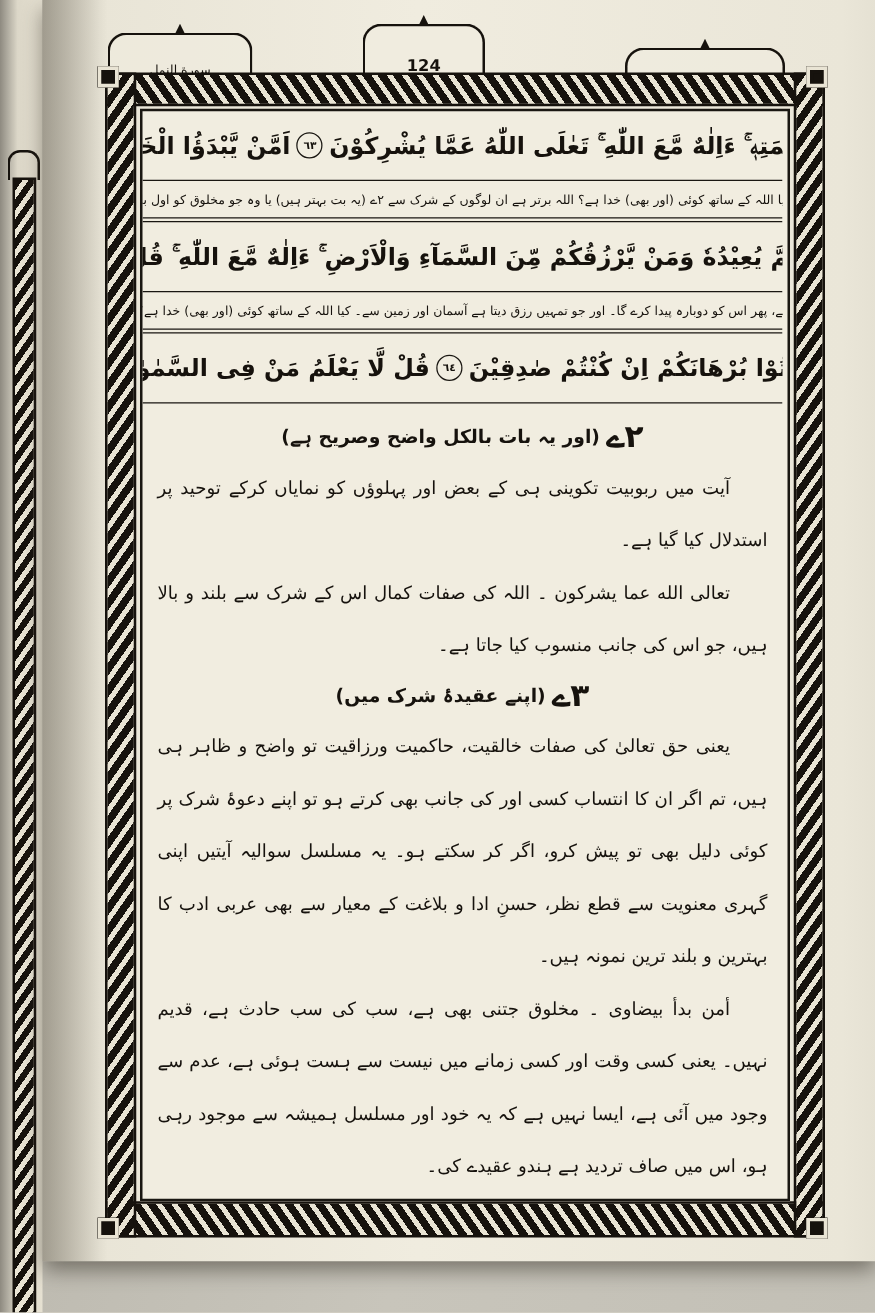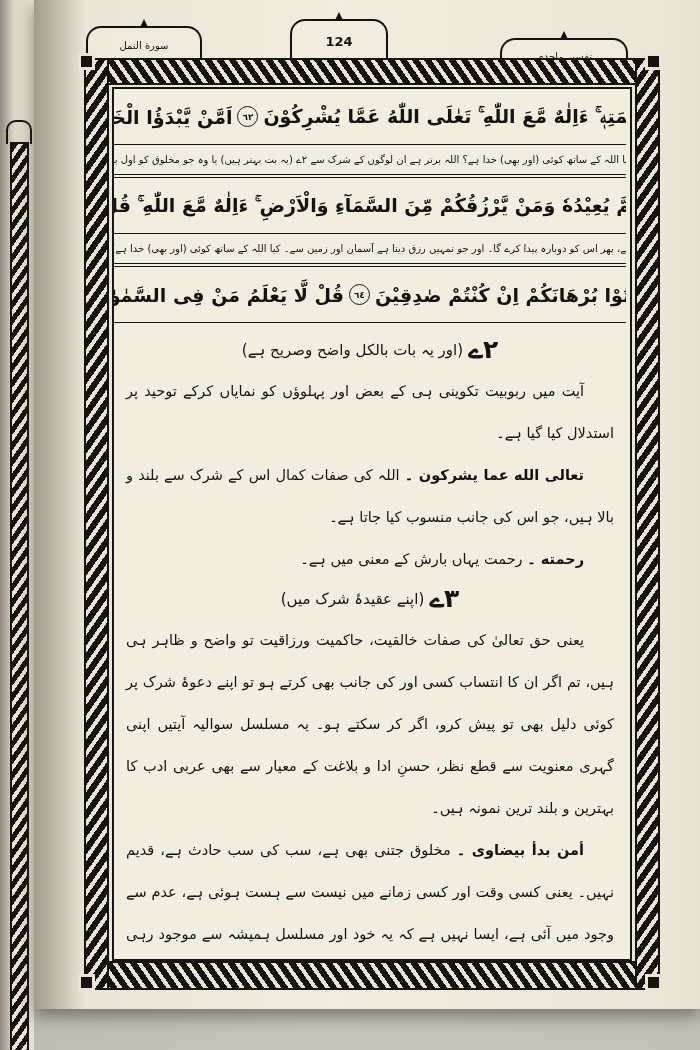--- a/index.html
+++ b/index.html
@@ -18,21 +18,21 @@
 
   
   .page{position:absolute;left:34px;top:0;width:666px;height:1009px;
         background:linear-gradient(90deg,#d3cec0 0,#e9e5d7 46px,#f0ecdf 300px,#eae6d8 640px,#e5e1d3 666px);
         box-shadow:0 7px 16px rgba(55,50,40,.55);}
   .page::before{content:"";position:absolute;left:0;top:0;width:52px;height:100%;
         background:linear-gradient(90deg,rgba(85,80,68,.40),rgba(85,80,68,0));}
 
   
   .cartouche{position:absolute;border:2.5px solid #16120d;border-bottom:none;
-        border-radius:15px 15px 0 0;display:flex;align-items:center;justify-content:center;
+        border-radius:15px 15px 0 0;display:flex;align-items:flex-end;justify-content:center;
         color:#16120d;background:rgba(240,236,223,.6);}
   .cartouche::before{content:"";position:absolute;top:-9px;left:50%;transform:translateX(-50%);
         width:11px;height:9px;background:#16120d;clip-path:polygon(50% 0,90% 100%,10% 100%);}
   .cart-left{left:52px;top:26px;width:112px;height:34px;font-size:10px;}
   .cart-center{left:256px;top:19px;width:94px;height:40px;font-size:13px;font-weight:bold;}
   .cart-right{left:466px;top:38px;width:124px;height:33px;font-size:10px;}
 
   
   .chain{position:absolute;border:2px solid #16120d;
         background:repeating-linear-gradient(55deg,#16120d 0 6px,#e9e4d4 6px 10px);}
@@ -60,24 +60,24 @@
   .v-ur{height:29px;display:flex;align-items:center;justify-content:center;
         font-size:10px;white-space:nowrap;border-bottom:4px double #1a1712;}
   .ayah{display:inline-flex;width:19px;height:19px;margin:0 5px;border:1.5px solid #1a1712;
         border-radius:50%;align-items:center;justify-content:center;
         font-size:8.5px;font-weight:bold;flex:0 0 auto;}
 
   
   .commentary{padding:8px 12px 0 12px;}
   .note-heading{text-align:center;margin:4px 0 6px 0;}
   .note-heading .marker{font-size:25px;font-weight:bold;vertical-align:middle;}
-  .note-heading .htext{font-size:15px;font-weight:normal;vertical-align:middle;}
+  .note-heading .htext{font-size:15px;font-weight:bold;vertical-align:middle;}
   .para{margin:0;font-size:14.5px;line-height:42px;text-align:justify;text-indent:30px;}
   .para.noindent{text-indent:56px;}
-  .lead{font-weight:bold;font-family:"DejaVu Serif","DejaVu Sans",serif;margin-top:28px;}
+  .lead{font-weight:normal;font-family:"DejaVu Serif","DejaVu Sans",serif;margin-top:28px;}
 </style>
 </head>
 <body>
 
 <div id="shot">
 
   <div class="facing">
     <div class="facing-cartouche"></div>
     <div class="facing-chain"></div>
   </div>
@@ -142,24 +142,20 @@
 
         <p class="para">
           <span>آیت میں ربوبیت تکوینی ہی کے بعض اور پہلوؤں کو نمایاں کرکے توحید پر استدلال کیا گیا ہے۔</span>
         </p>
 
         <p class="para">
           <span class="lead">تعالى الله عما يشركون ۔</span>
           <span>اللہ کی صفات کمال اس کے شرک سے بلند و بالا ہیں، جو اس کی جانب منسوب کیا جاتا ہے۔</span>
         </p>
 
-        <p class="para">
-          <span class="lead">رحمته ۔</span>
-          <span>رحمت یہاں بارش کے معنی میں ہے۔</span>
-        </p>
 
 
 
         <div class="note-heading">
           <span class="marker">۳ے</span>
           <span class="htext">(اپنے عقیدۂ شرک میں)</span>
         </div>
 
         <p class="para">
           <span>یعنی حق تعالیٰ کی صفات خالقیت، حاکمیت ورزاقیت تو واضح و ظاہر ہی ہیں، تم اگر ان کا انتساب کسی اور کی جانب بھی کرتے ہو تو اپنے دعوۂ شرک پر کوئی دلیل بھی تو پیش کرو، اگر کر سکتے ہو۔ یہ مسلسل سوالیہ آیتیں اپنی گہری معنویت سے قطع نظر، حسنِ ادا و بلاغت کے معیار سے بھی عربی ادب کا بہترین و بلند ترین نمونہ ہیں۔</span>

